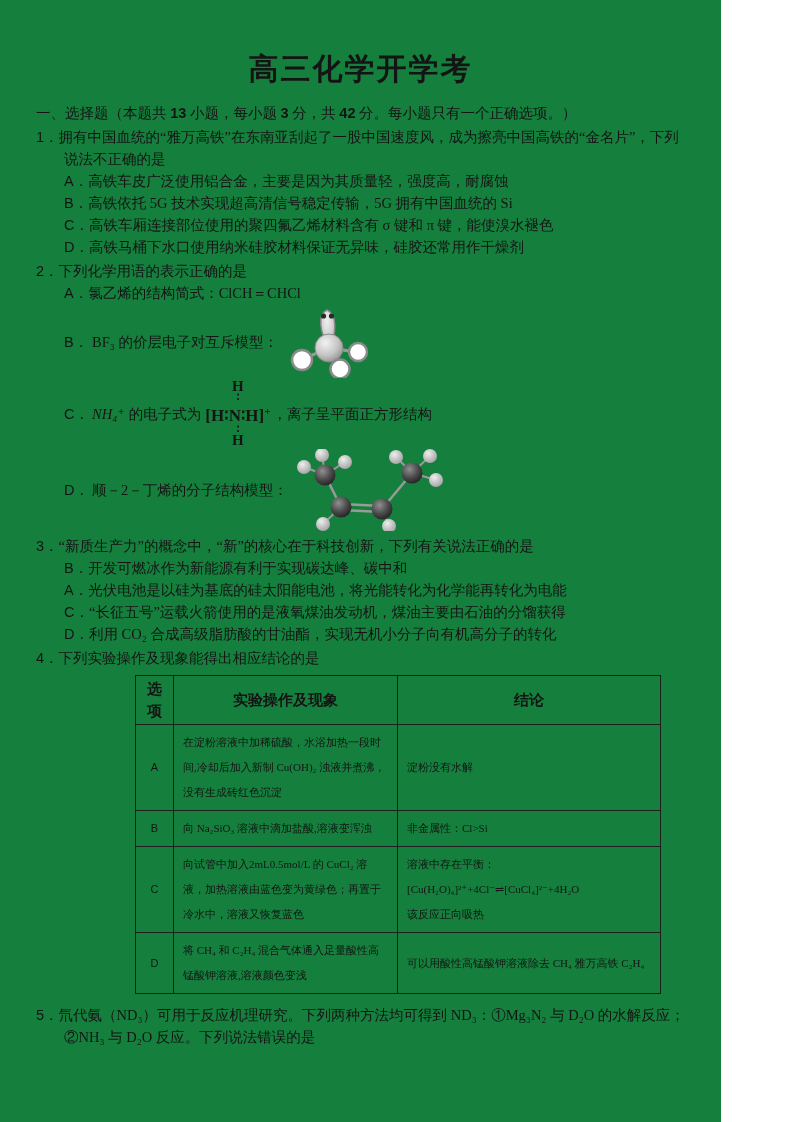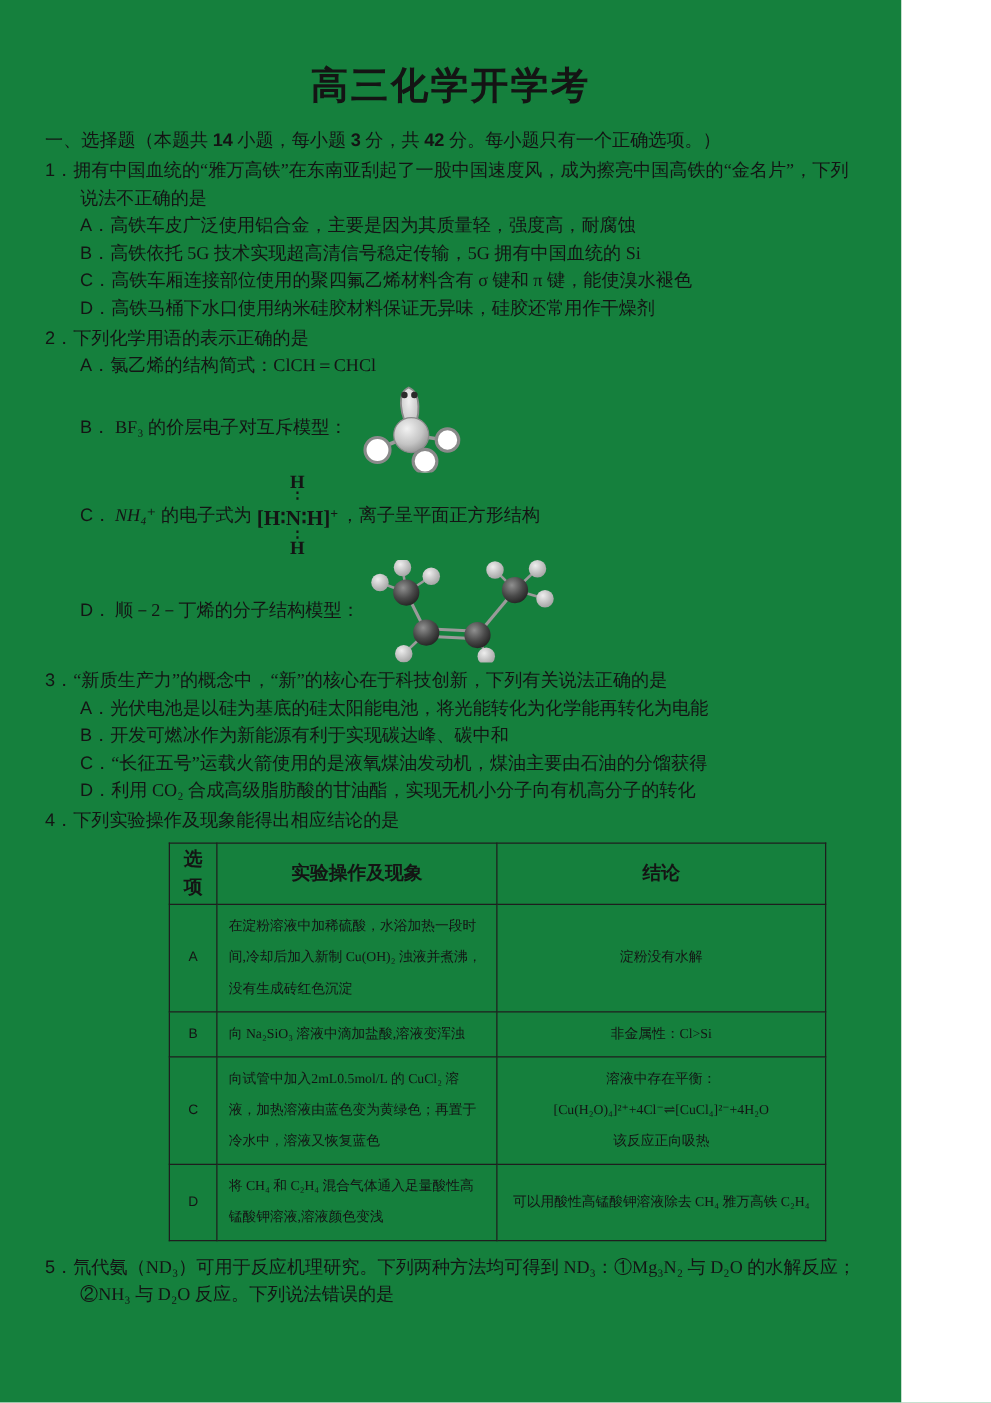--- a/index.html
+++ b/index.html
@@ -29,34 +29,34 @@
   .ef-dots{ font-size:12px; line-height:9px; }
   .ef-mid { font-size:17px; line-height:19px; }
   .ef-sup { font-size:11px; vertical-align:6px; }
   
   table.exp { border-collapse:collapse; margin:6px 0 10px 99px; width:525px;
     table-layout:fixed; }
   table.exp th, table.exp td { border:1.5px solid #1e1e1e; vertical-align:middle; }
   table.exp th { font-weight:bold; font-size:15px; text-align:center; height:40px; padding:2px 4px; }
   table.exp td { padding:5px 9px; line-height:25px; font-size:11px; }
   td.opt-col { text-align:center; font-family:"Liberation Sans","DejaVu Sans",sans-serif; font-size:15px; }
-  td.preline { white-space:pre-line;text-align:center; }
+  td.preline { white-space:pre-line; }
   .col-opt { width:38px; } .col-op { width:224px; } .col-con { width:263px; }
   .mt2 { margin-top:2px; } .mt4 { margin-top:4px; }
 </style>
 </head>
 <body>
 
 <div class="page">
   <div class="title">高三化学开学考</div>
 
   <div class="content">
 
     <div>
-      <span>一、选择题（本题共 </span><span class="num-b">14</span><span> 小题，每小题 </span><span class="num-b">3</span><span> 分，共 </span><span class="num-b">42</span><span> 分。每小题只有一个正确选项。）</span>
+      <span>一、选择题（本题共 </span><span class="num-b">13</span><span> 小题，每小题 </span><span class="num-b">3</span><span> 分，共 </span><span class="num-b">42</span><span> 分。每小题只有一个正确选项。）</span>
     </div>
 
     <div>
       <p class="q-stem"><span class="q-num">1．</span><span>拥有中国血统的“雅万高铁”在东南亚刮起了一股中国速度风，成为擦亮中国高铁的“金名片”，下列说法不正确的是</span></p>
       <p class="opt"><span class="opt-label">A．</span><span>高铁车皮广泛使用铝合金，主要是因为其质量轻，强度高，耐腐蚀</span></p>
       <p class="opt"><span class="opt-label">B．</span><span>高铁依托 5G 技术实现超高清信号稳定传输，5G 拥有中国血统的 Si</span></p>
       <p class="opt"><span class="opt-label">C．</span><span>高铁车厢连接部位使用的聚四氟乙烯材料含有 σ 键和 π 键，能使溴水褪色</span></p>
       <p class="opt"><span class="opt-label">D．</span><span>高铁马桶下水口使用纳米硅胶材料保证无异味，硅胶还常用作干燥剂</span></p>
     </div>
 
@@ -149,22 +149,22 @@
           <circle cx="33" cy="26" r="10.5" fill="url(#gD)"></circle>
           <circle cx="120" cy="24" r="10.5" fill="url(#gD)"></circle>
           <circle cx="49" cy="58" r="10.5" fill="url(#gD)"></circle>
           <circle cx="90" cy="60" r="10.5" fill="url(#gD)"></circle>
         </svg>
       </div>
     </div>
 
     <div class="mt4">
       <p class="q-stem"><span class="q-num">3．</span><span>“新质生产力”的概念中，“新”的核心在于科技创新，下列有关说法正确的是</span></p>
+      <p class="opt"><span class="opt-label">B．</span><span>开发可燃冰作为新能源有利于实现碳达峰、碳中和</span></p>
       <p class="opt"><span class="opt-label">A．</span><span>光伏电池是以硅为基底的硅太阳能电池，将光能转化为化学能再转化为电能</span></p>
-      <p class="opt"><span class="opt-label">B．</span><span>开发可燃冰作为新能源有利于实现碳达峰、碳中和</span></p>
       <p class="opt"><span class="opt-label">C．</span><span>“长征五号”运载火箭使用的是液氧煤油发动机，煤油主要由石油的分馏获得</span></p>
       <p class="opt"><span class="opt-label">D．</span><span>利用 CO₂ 合成高级脂肪酸的甘油酯，实现无机小分子向有机高分子的转化</span></p>
     </div>
 
     <div>
       <p class="q-stem"><span class="q-num">4．</span><span>下列实验操作及现象能得出相应结论的是</span></p>
       <table class="exp">
         <colgroup>
             <col class="col-opt">
             <col class="col-op">

